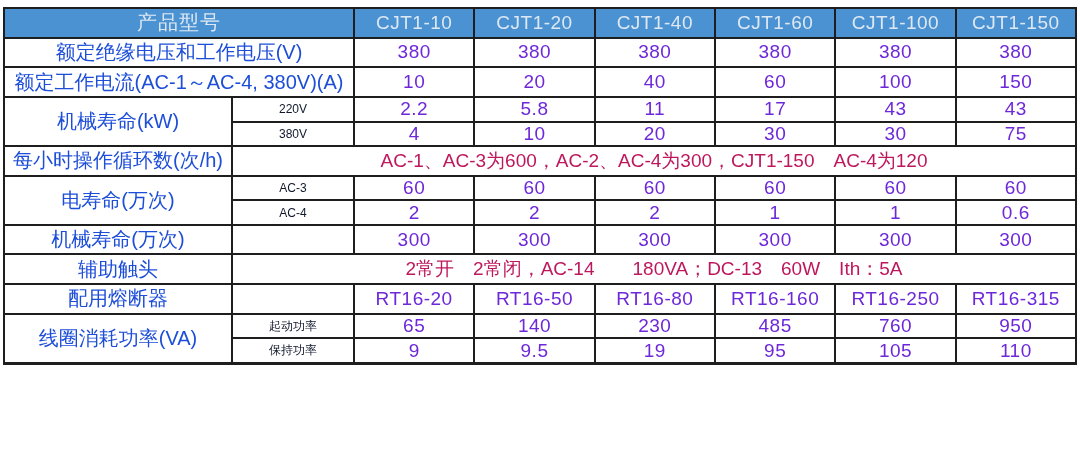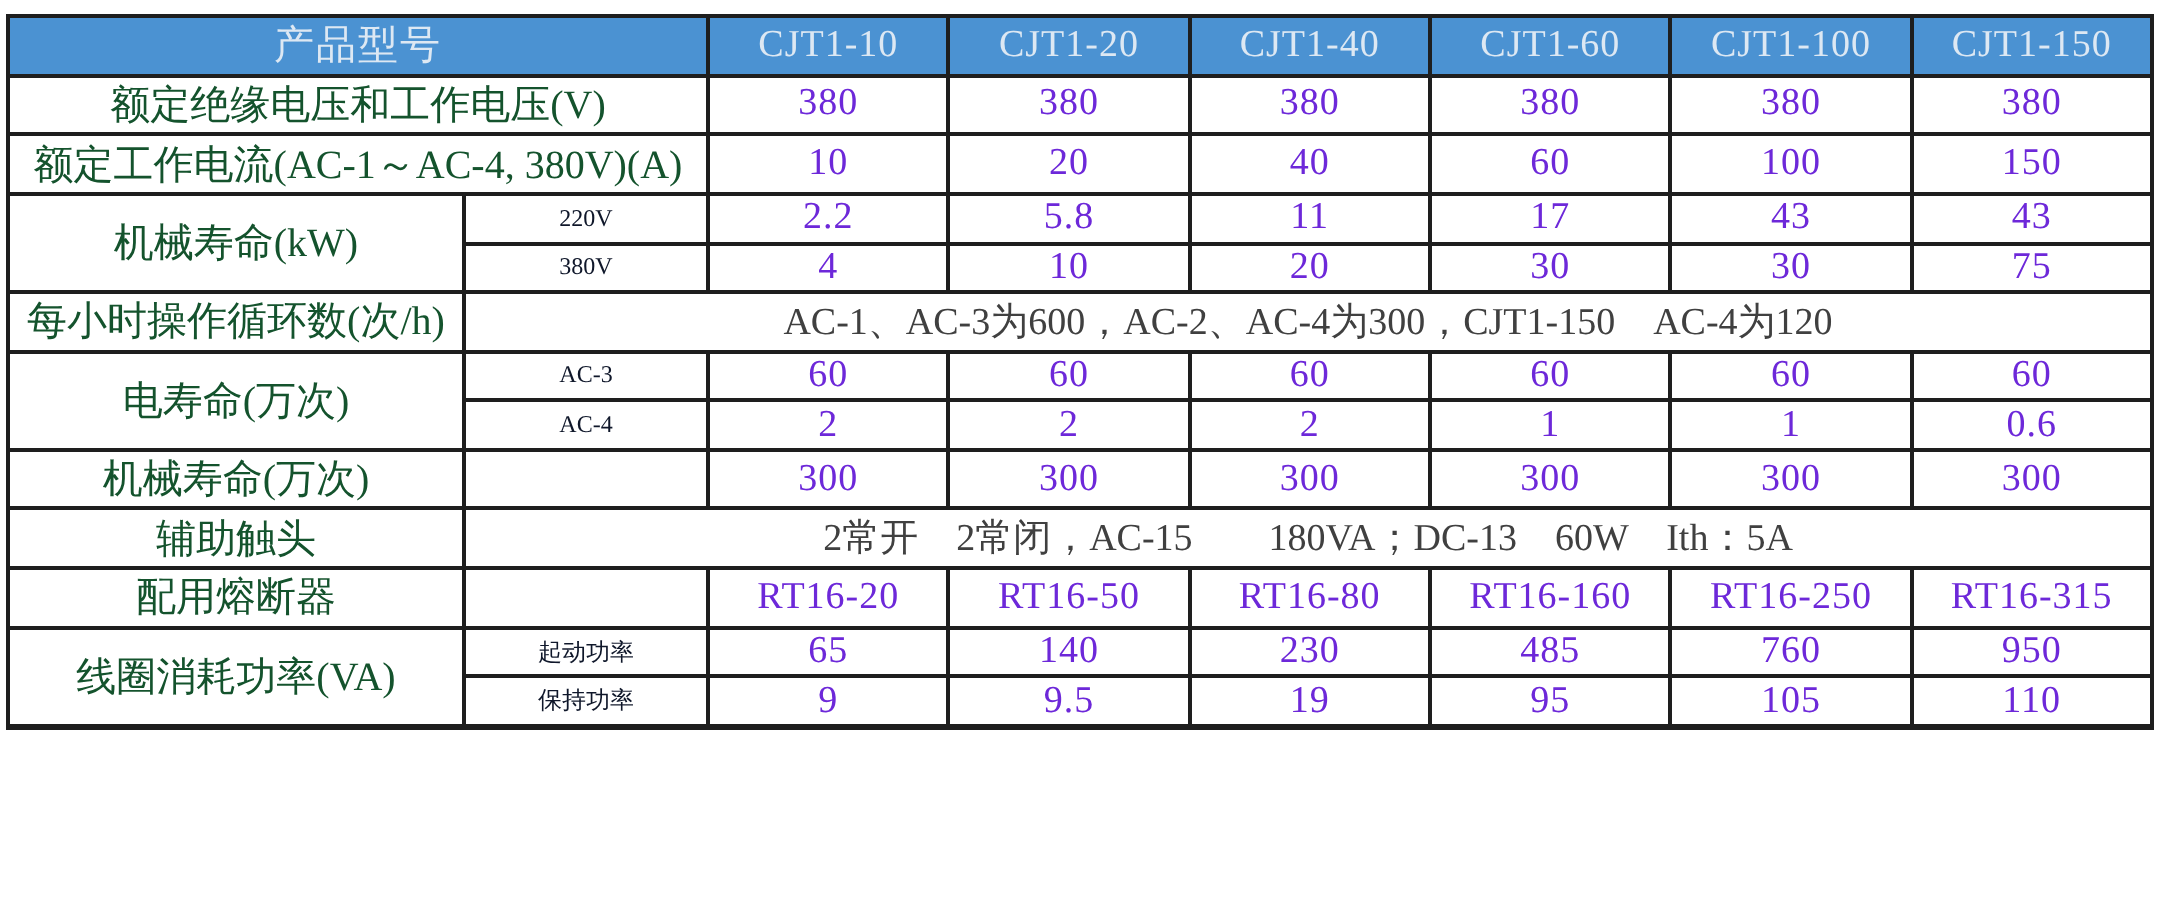--- a/index.html
+++ b/index.html
@@ -14,21 +14,21 @@
     box-sizing: border-box;
     width: 1080px;
     height: 449px;
     padding: 7px 3px 4px 3px;
   }
   table.spec {
     border-collapse: collapse;
     table-layout: fixed;
     width: 1074px;
     height: 358px;
-    font-family: Liberation Serif, serif;
+    font-family: Liberation Sans, sans-serif;
     border: 2px solid #1e1e1e;
     border-bottom-width: 3px;
   }
   table.spec th,
   table.spec td {
     border: 2px solid #1e1e1e;
     padding: 0 2px;
     text-align: center;
     vertical-align: middle;
     white-space: nowrap;
@@ -40,34 +40,34 @@
     color: #dde8f3;
     font-size: 19px;
     letter-spacing: 0.5px;
   }
   th.head.model-lbl {
     font-size: 20px;
     letter-spacing: 1px;
   }
   td.lbl {
     font-size: 20px;
-    color: #14532d;
+    color: #1d4ed8;
   }
   td.sub {
     font-size: 12px;
     color: #0f172a;
   }
   td.val {
     font-size: 19px;
     color: #6d28d9;
     letter-spacing: 0.5px;
   }
   td.merged {
     font-size: 19px;
-    color: #404040;
+    color: #be185d;
   }
 </style>
 </head>
 <body>
 
 <div class="wrap">
   <table class="spec">
     <colgroup>
       <col style="width:228px">
       <col style="width:122px">
@@ -163,21 +163,21 @@
       <td class="val">300</td>
       <td class="val">300</td>
       <td class="val">300</td>
       <td class="val">300</td>
       <td class="val">300</td>
       <td class="val">300</td>
     </tr>
 
     <tr>
       <td class="lbl">辅助触头</td>
-      <td class="merged" colspan="7">2常开　2常闭，AC-15　　180VA；DC-13　60W　Ith：5A</td>
+      <td class="merged" colspan="7">2常开　2常闭，AC-14　　180VA；DC-13　60W　Ith：5A</td>
     </tr>
 
     <tr>
       <td class="lbl">配用熔断器</td>
       <td class="sub"></td>
       <td class="val">RT16-20</td>
       <td class="val">RT16-50</td>
       <td class="val">RT16-80</td>
       <td class="val">RT16-160</td>
       <td class="val">RT16-250</td>

